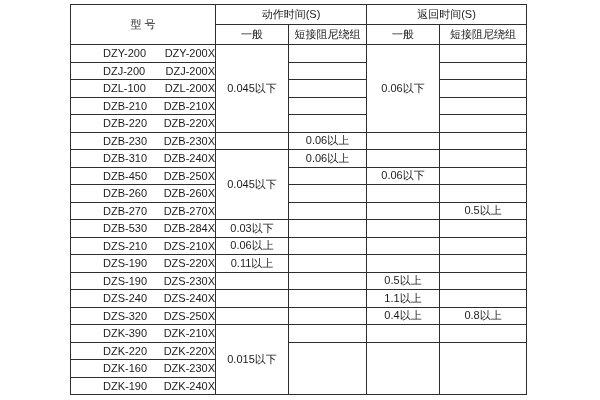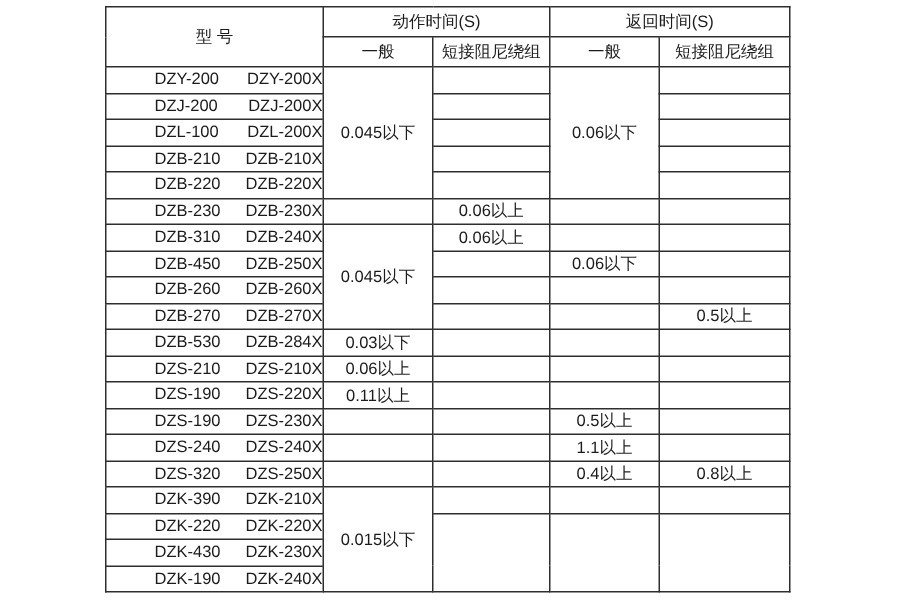--- a/index.html
+++ b/index.html
@@ -260,21 +260,21 @@
               <span class="m2">DZK-220X</span>
             </span>
           </td>
       <td rowspan="3"></td>
       <td rowspan="3"></td>
       <td rowspan="3"></td>
     </tr>
     <tr>
       <td class="model">
             <span class="mwrap">
-              <span class="m1">DZK-430</span>
+              <span class="m1">DZK-160</span>
               <span class="m2">DZK-230X</span>
             </span>
           </td>
     </tr>
     <tr>
       <td class="model">
             <span class="mwrap">
               <span class="m1">DZK-190</span>
               <span class="m2">DZK-240X</span>
             </span>

